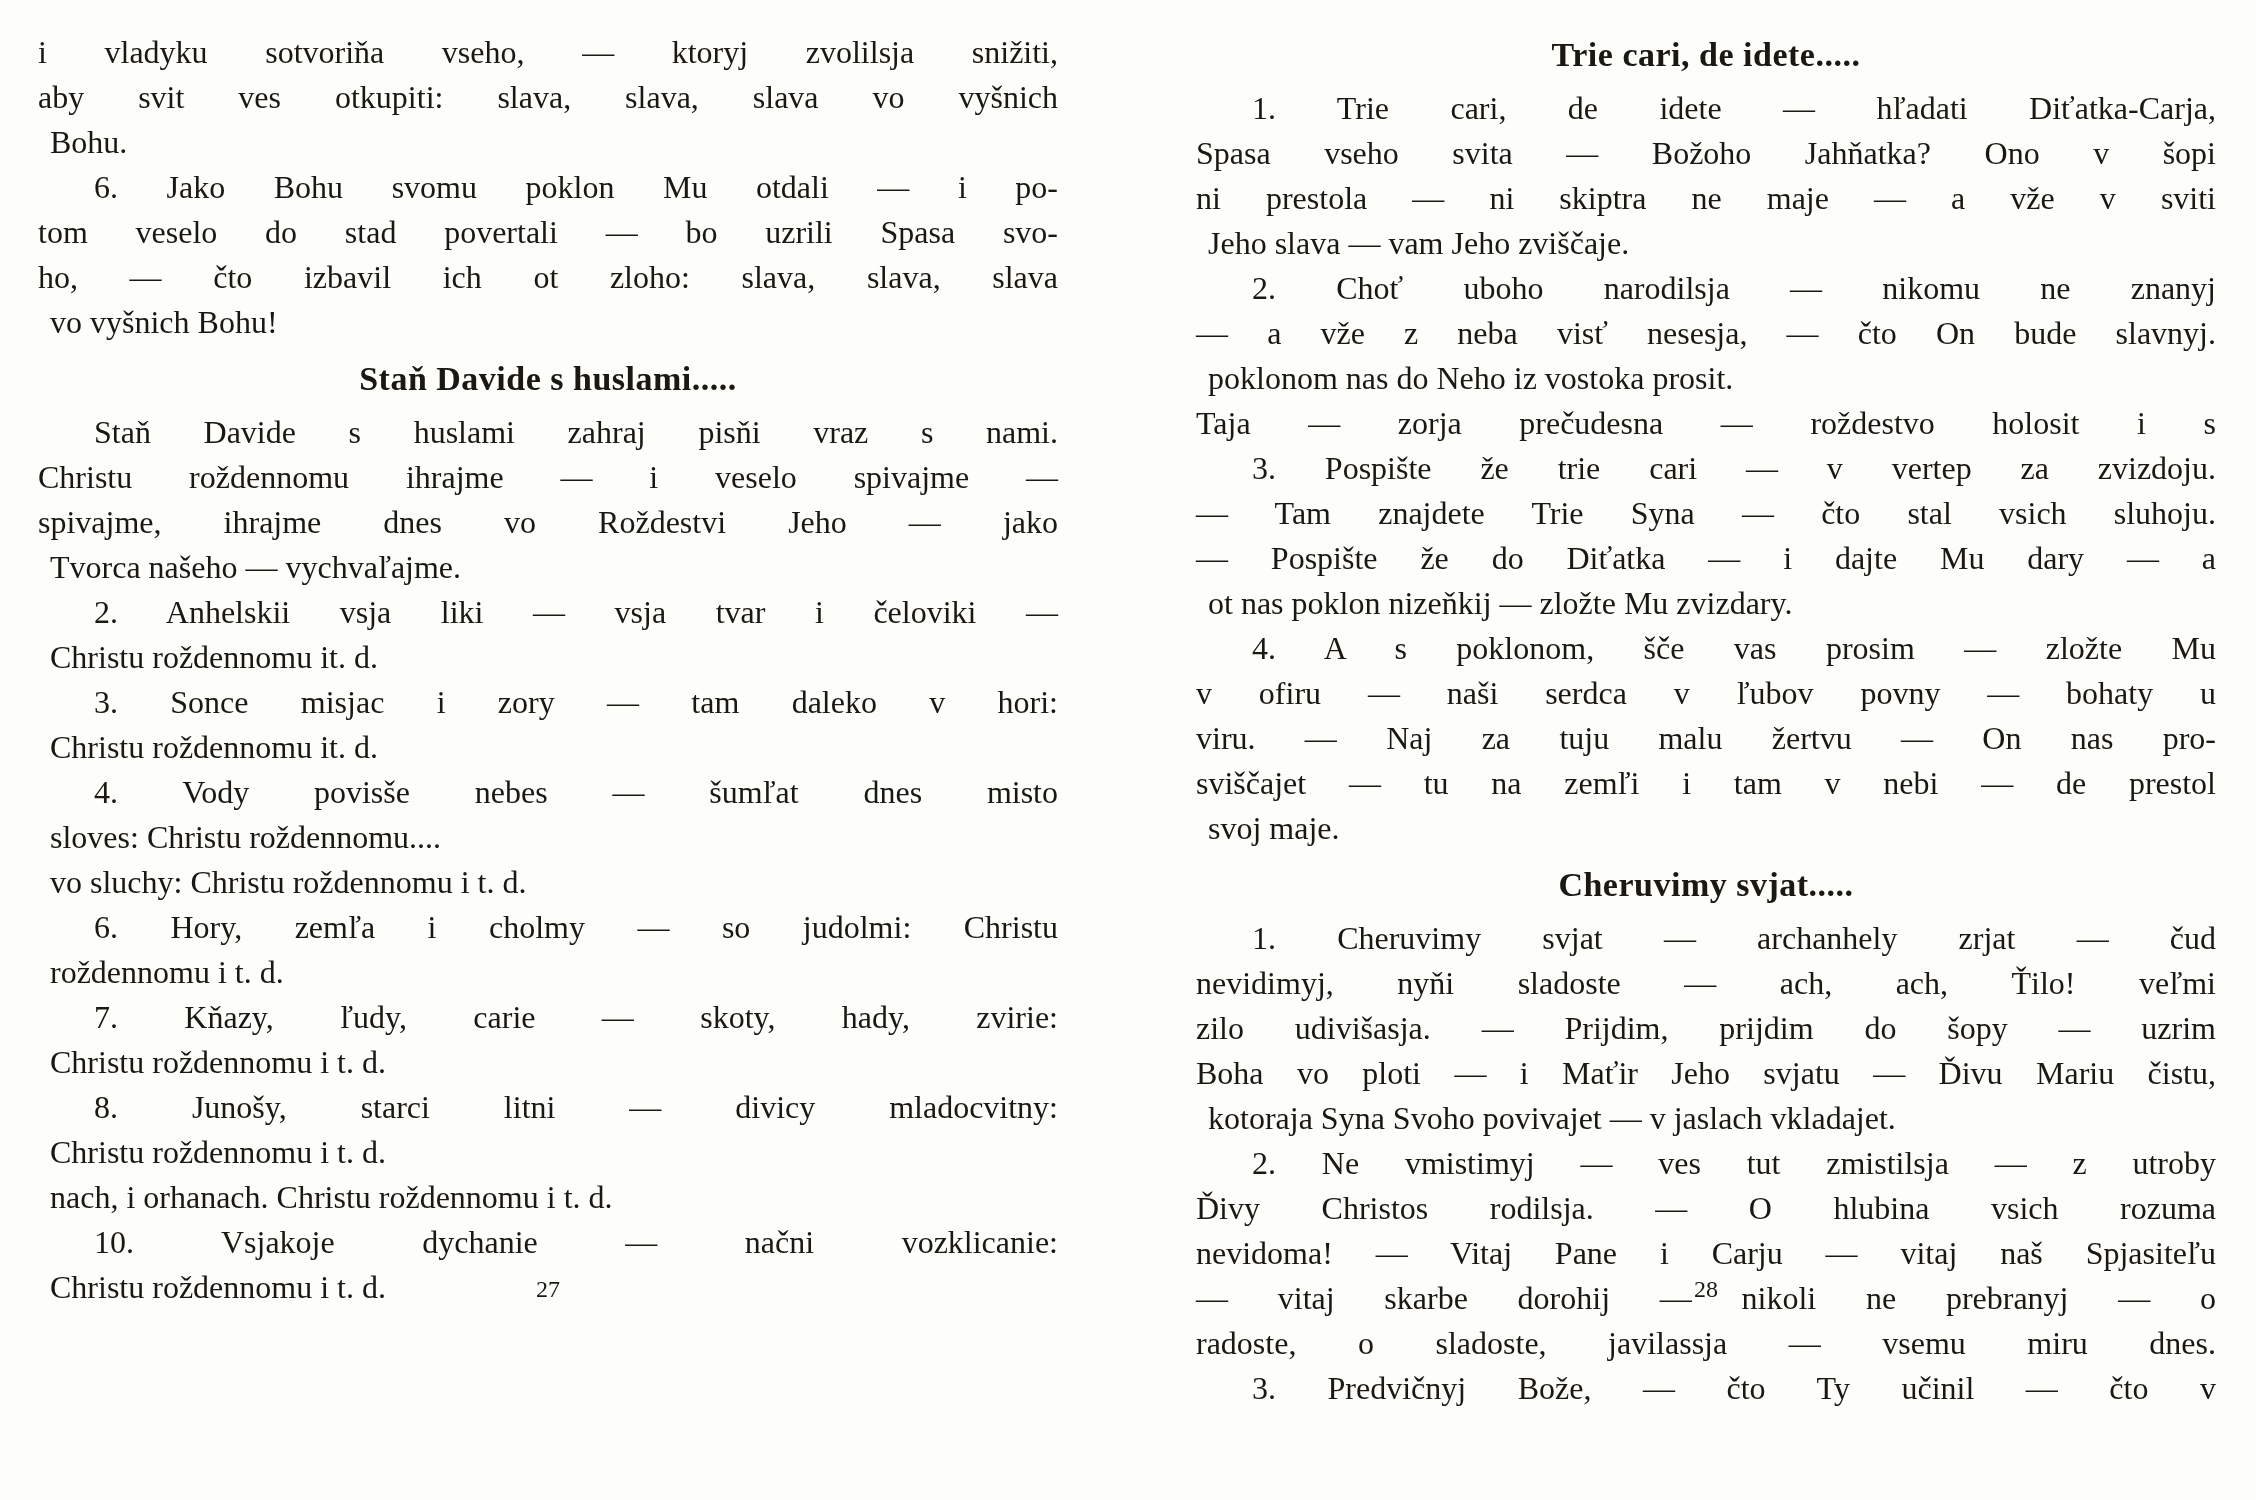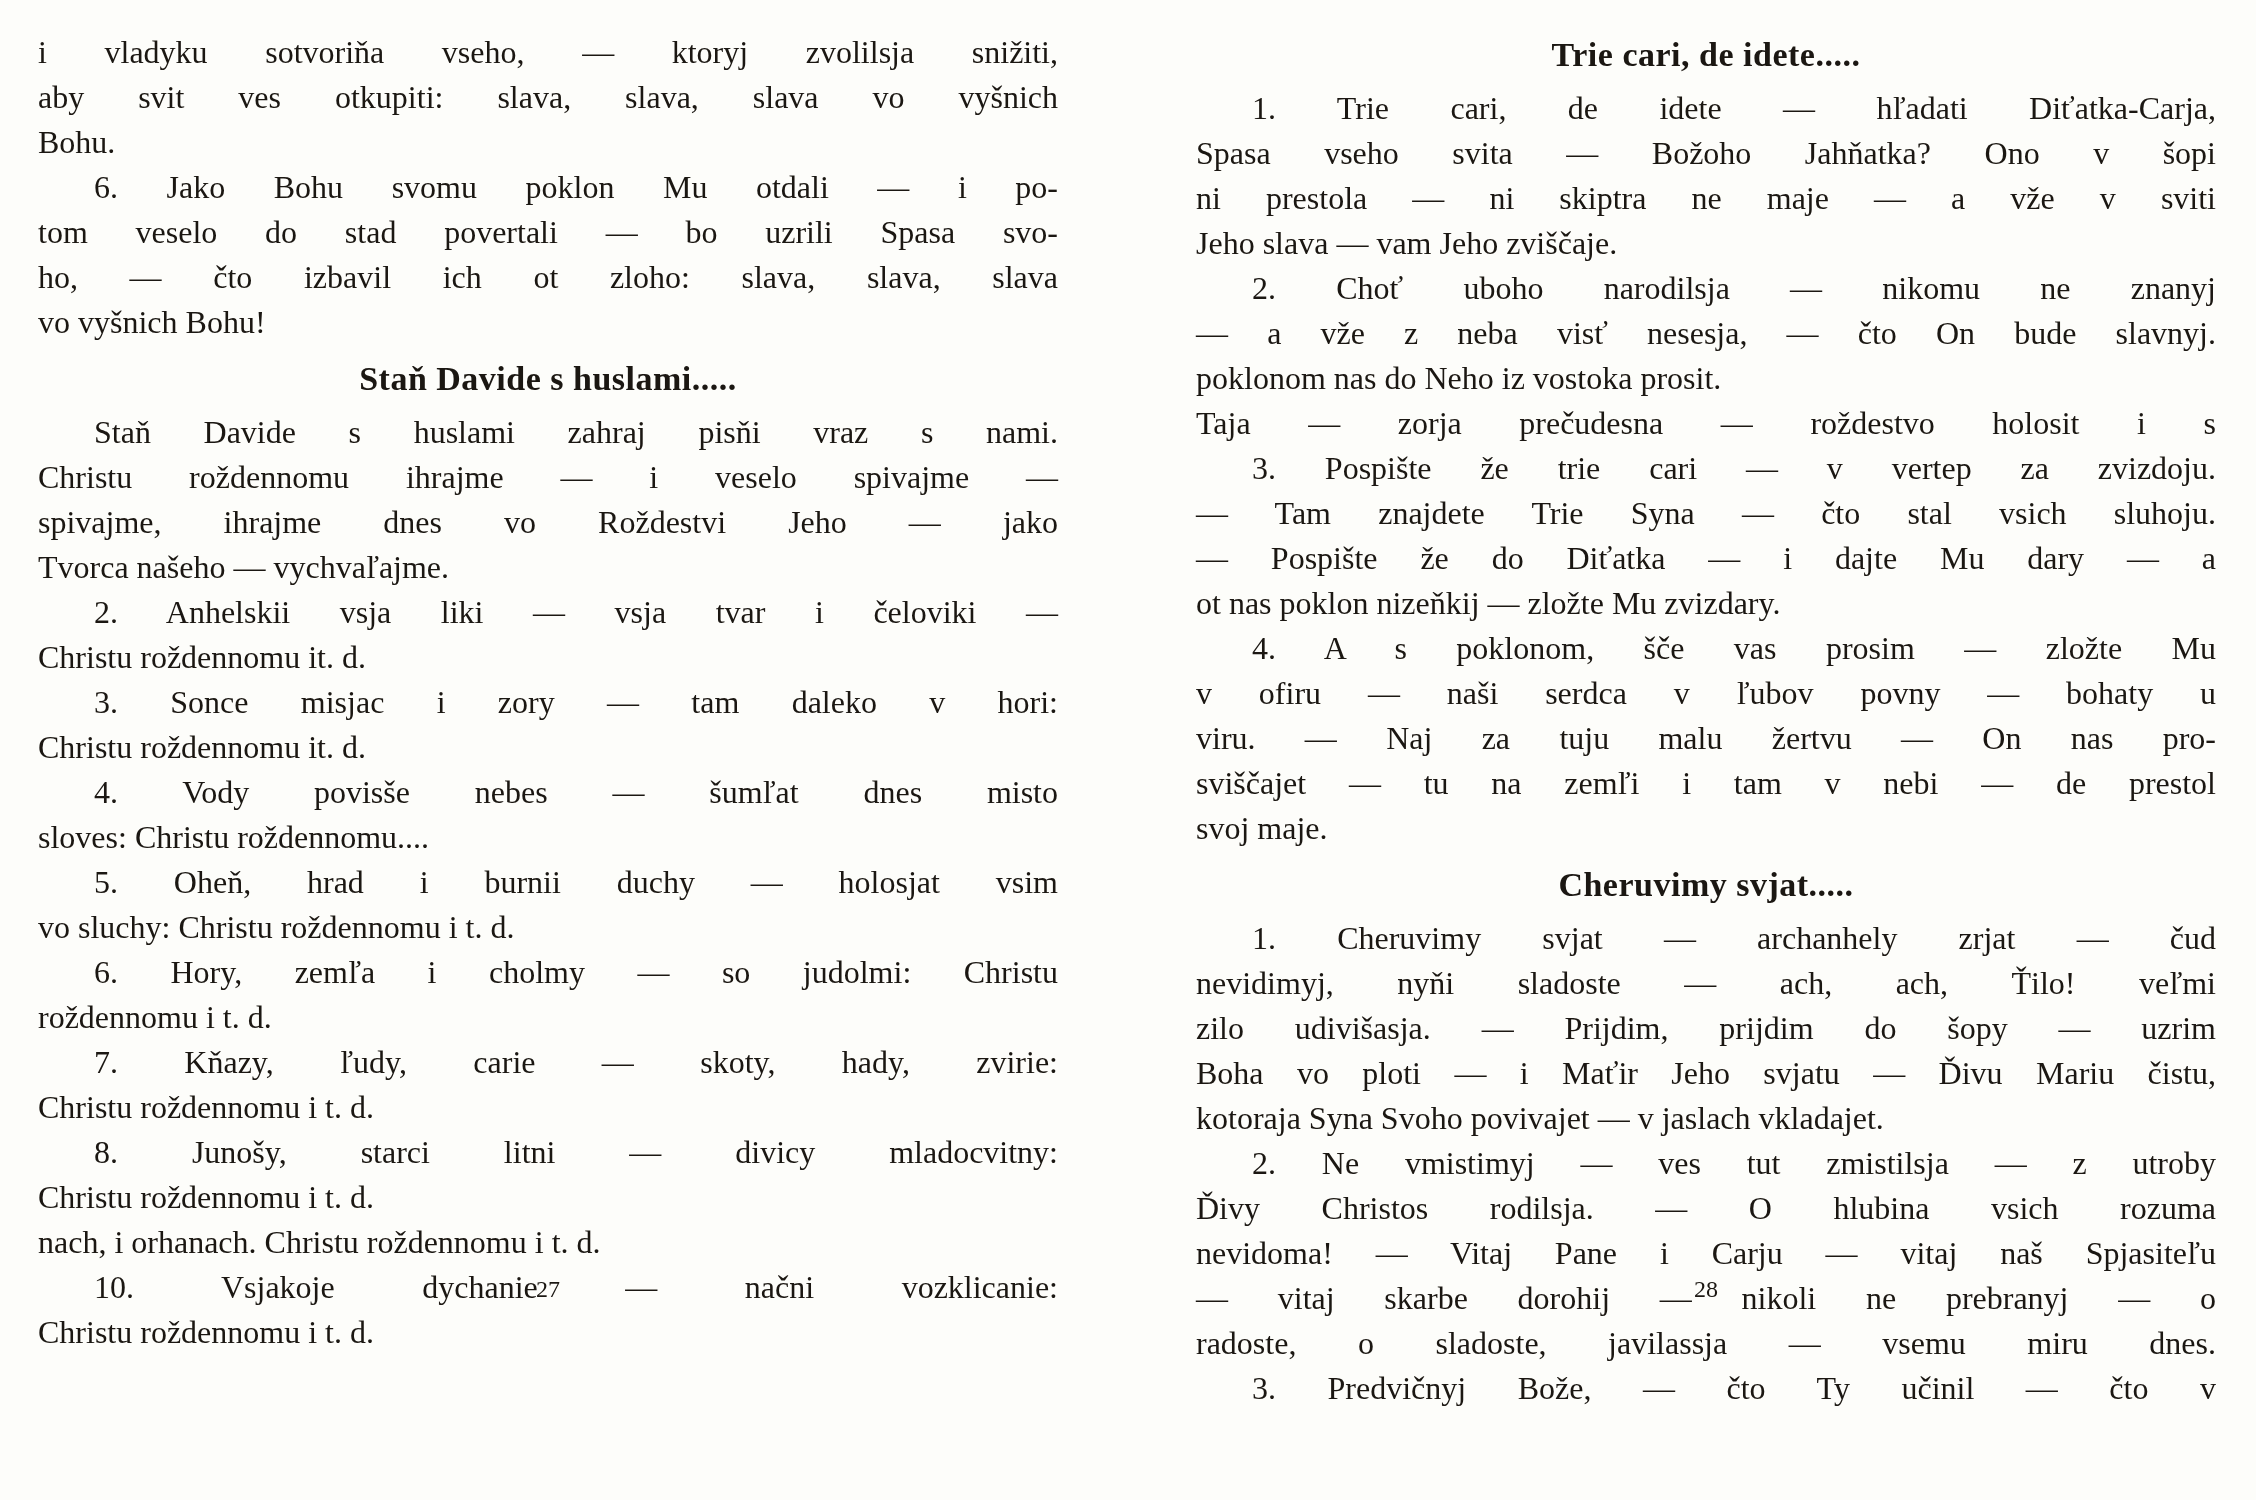--- a/index.html
+++ b/index.html
@@ -20,21 +20,21 @@
   }
   .page.left  { left: 0;      width: 1128px; padding: 30px 70px 0 38px; }
   .page.right { left: 1128px; width: 1128px; padding: 30px 40px 4px 68px; }
   .text-block { width: 100%; }
   .line {
     font-size: 32px;
     line-height: 45px;
     text-align: justify;
     text-align-last: justify;
   }
-  .line.last { text-align-last: left; }
+  .line.last { text-align-last: left; margin-left: 12px; }
   .line.indent { padding-left: 56px; }
   .heading {
     font-size: 34px;
     font-weight: bold;
     line-height: 45px;
     text-align: center;
     padding: 11px 0 9px 0;
     letter-spacing: 0.5px;
   }
   .heading:first-child { padding-top: 2px; }
@@ -66,21 +66,20 @@
         <div class="line indent">Staň Davide s huslami zahraj pisňi vraz s nami.</div>
         <div class="line">Christu roždennomu ihrajme — i veselo spivajme —</div>
         <div class="line">spivajme, ihrajme dnes vo Roždestvi Jeho — jako</div>
         <div class="line last">Tvorca našeho — vychvaľajme.</div>
         <div class="line indent">2. Anhelskii vsja liki — vsja tvar i čeloviki —</div>
         <div class="line last">Christu roždennomu it. d.</div>
         <div class="line indent">3. Sonce misjac i zory — tam daleko v hori:</div>
         <div class="line last">Christu roždennomu it. d.</div>
         <div class="line indent">4. Vody povisše nebes — šumľat dnes misto</div>
         <div class="line last">sloves: Christu roždennomu....</div>
-        <div class="line indent">5. Oheň, hrad i burnii duchy — holosjat vsim</div>
         <div class="line last">vo sluchy: Christu roždennomu i t. d.</div>
         <div class="line indent">6. Hory, zemľa i cholmy — so judolmi: Christu</div>
         <div class="line last">roždennomu i t. d.</div>
         <div class="line indent">7. Kňazy, ľudy, carie — skoty, hady, zvirie:</div>
         <div class="line last">Christu roždennomu i t. d.</div>
         <div class="line indent">8. Junošy, starci litni — divicy mladocvitny:</div>
         <div class="line last">Christu roždennomu i t. d.</div>
         <div class="line last">nach, i orhanach. Christu roždennomu i t. d.</div>
         <div class="line indent">10. Vsjakoje dychanie — načni vozklicanie:</div>
         <div class="line last">Christu roždennomu i t. d.</div>

